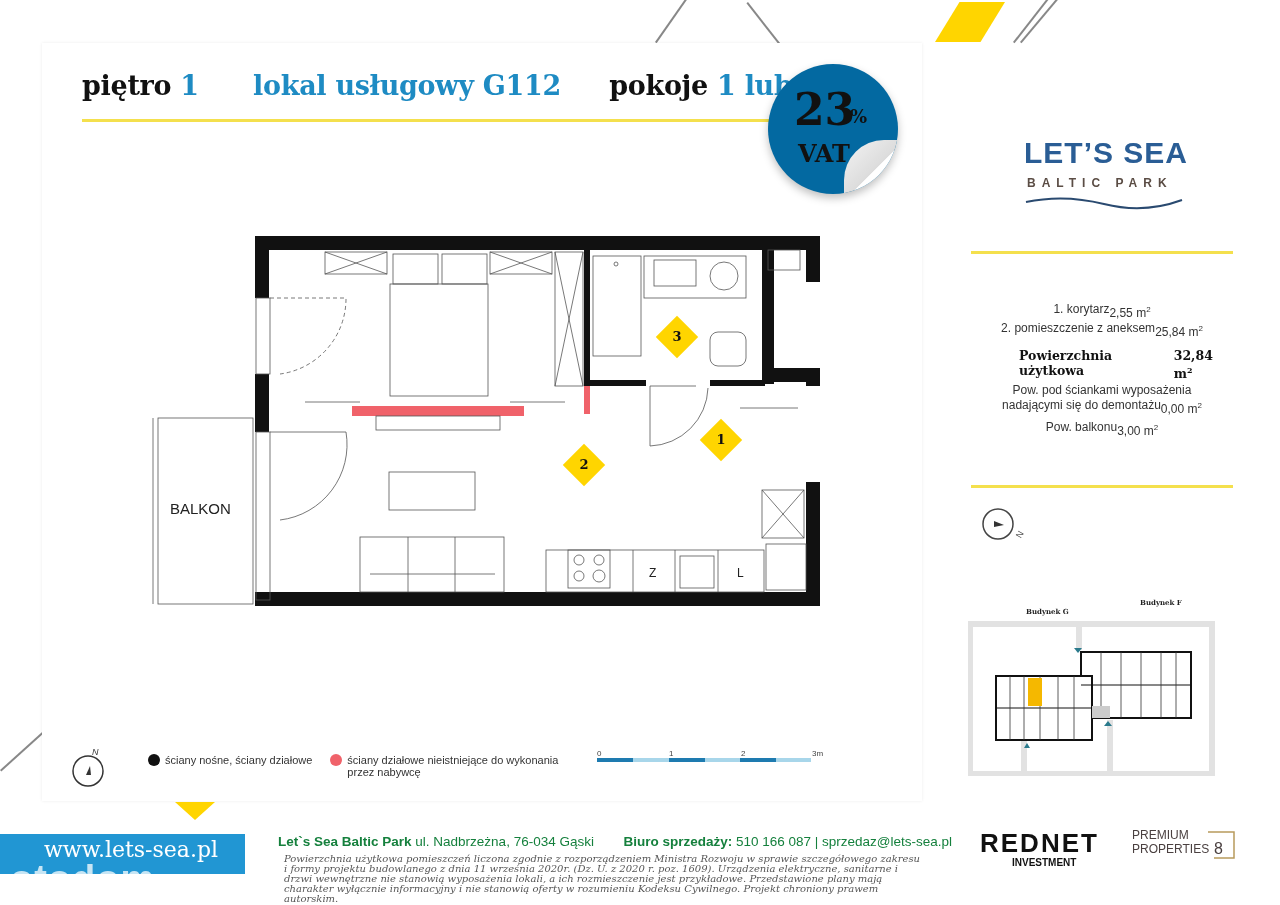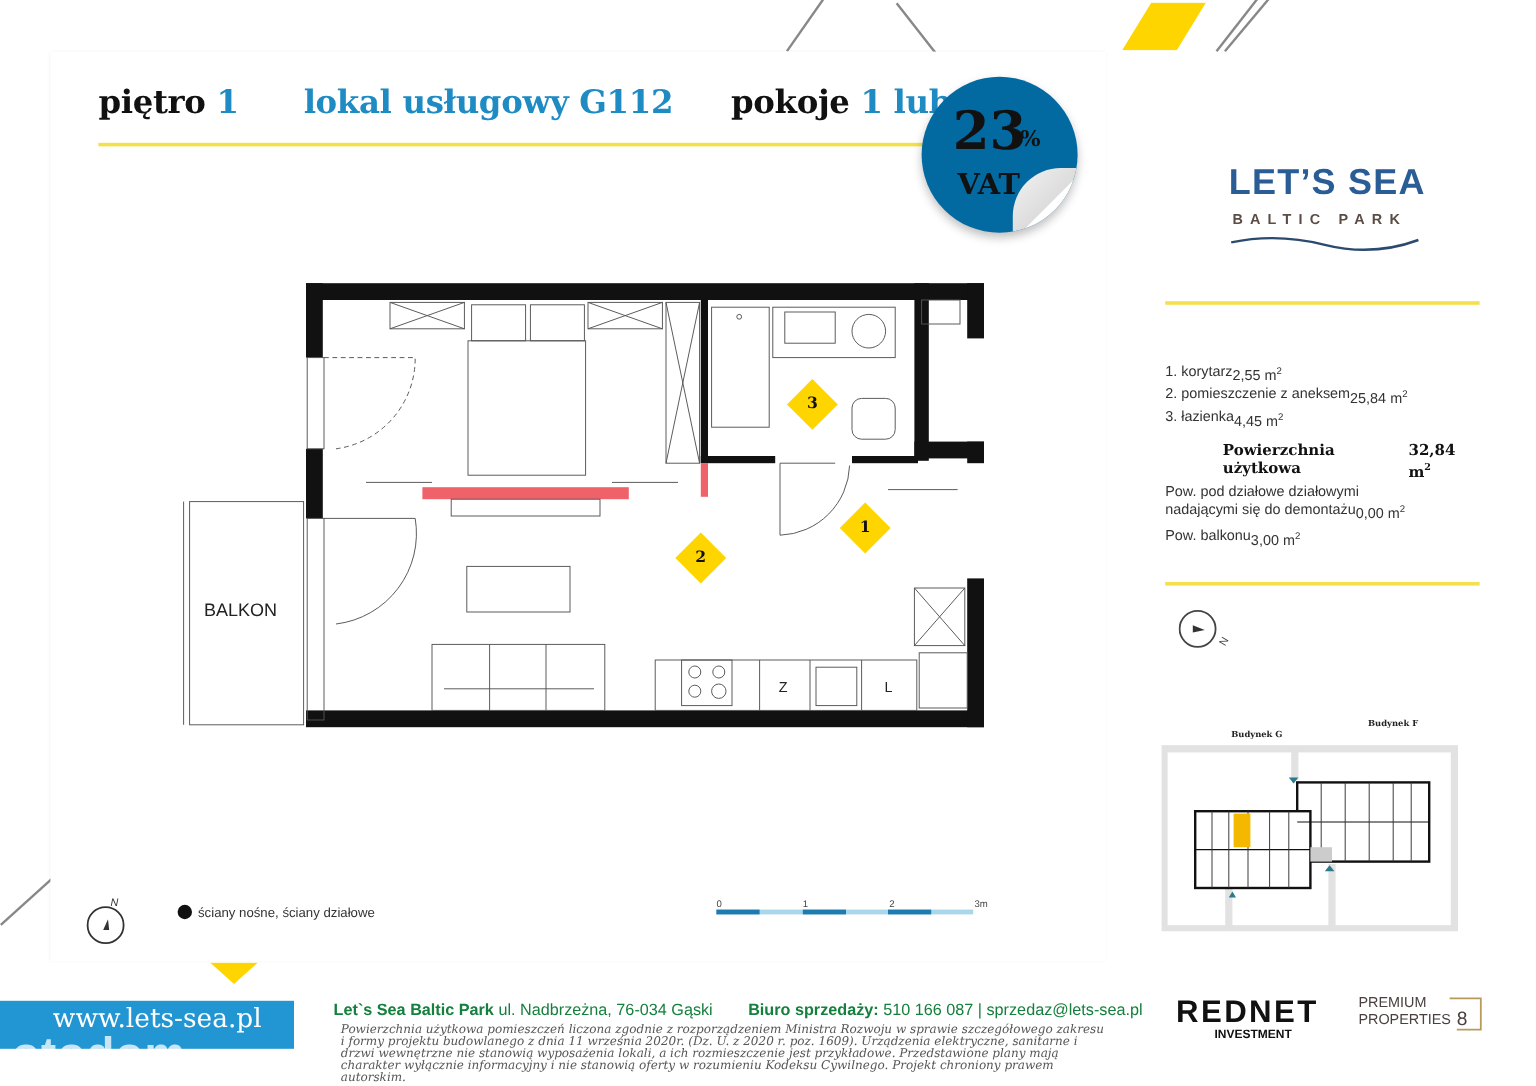--- a/index.html
+++ b/index.html
@@ -14,21 +14,21 @@
   .header-line { left: 82px; top: 119px; width: 690px; height: 3px; background: #f4e04d; }
   .vat { left: 768px; top: 64px; width: 130px; height: 130px; border-radius: 50%; background: #0369a1; box-shadow: 0 4px 8px rgba(0,0,0,0.25); overflow: hidden; }
   .vat .num { position: absolute; left: 26px; top: 20px; font-size: 44px; color: #111; }
   .vat .pct { position: absolute; left: 82px; top: 42px; font-size: 18px; color: #111; }
   .vat .vt { position: absolute; left: 30px; top: 75px; font-size: 24px; color: #111; }
   .vat .curl { position: absolute; right: -6px; bottom: -6px; width: 60px; height: 60px; background: linear-gradient(135deg, #f4f4f4 0%, #dcdcdc 50%, #fff 51%); transform: rotate(0deg); border-top-left-radius: 40px; }
   .logo-title { left: 1024px; top: 136px; font-size: 30px; font-weight: bold; color: #2a5d95; letter-spacing: 1px; }
   .logo-sub { left: 1027px; top: 176px; font-size: 12px; color: #5b4d45; letter-spacing: 6px; font-weight: bold; }
   .yline { height: 3px; background: #f4e04d; }
   .rooms { left: 971px; top: 302px; width: 262px; font-size: 12px; color: #333; }
-  .rooms .row { display: flex; justify-content: flex-start; line-height: 15px; }
+  .rooms .row { display: flex; justify-content: center; line-height: 15px; }
   .rooms .total { margin-top: 8px; font-family: "DejaVu Serif", serif; font-weight: bold; font-size: 12.5px; color: #111; margin-left: 48px; }
   .rooms .sup { font-size: 8px; vertical-align: super; }
   .legend { left: 148px; top: 754px; font-size: 11px; color: #333; display: flex; gap: 18px; }
   .dot { width: 12px; height: 12px; border-radius: 50%; display: inline-block; margin-right: 5px; vertical-align: -2px; }
   .footer-web { left: 0; top: 834px; width: 245px; height: 40px; background: #2196d3; color: #fff; font-family: "DejaVu Serif", serif; font-weight: normal; font-size: 22px; padding: 3px 0 0 44px; }
   .foot1 { left: 278px; top: 834px; font-size: 13.5px; color: #15803d; white-space: nowrap; }
   .foot1 b { font-weight: bold; }
   .foot2 { left: 284px; top: 854px; width: 640px; font-family: "DejaVu Serif", serif; font-style: italic; font-size: 10px; color: #555; line-height: 10px; }
   .rednet { left: 980px; top: 828px; font-size: 26px; font-weight: bold; letter-spacing: 2px; color: #111; }
   .rednet-sub { left: 1012px; top: 857px; font-size: 10px; font-weight: bold; color: #111; }
@@ -79,30 +79,26 @@
 
 <div class="abs rooms">
   <div class="row">
       <span>1. korytarz</span>
       <span><span>2,55 m</span><span class="sup">2</span></span>
     </div>
   <div class="row">
       <span>2. pomieszczenie z aneksem</span>
       <span><span>25,84 m</span><span class="sup">2</span></span>
     </div>
-  <div class="row">
-      <span>3. łazienka</span>
-      <span><span>4,45 m</span><span class="sup">2</span></span>
-    </div>
   <div class="row total">
       <span>Powierzchnia użytkowa</span>
       <span><span>32,84 m</span><span class="sup">2</span></span>
     </div>
   <div class="row" style="margin-top:2px">
-      <span>Pow. pod działowe działowymi</span>
+      <span>Pow. pod ściankami wyposażenia</span>
       <span></span>
     </div>
   <div class="row">
       <span>nadającymi się do demontażu</span>
       <span><span>0,00 m</span><span class="sup">2</span></span>
     </div>
   <div class="row" style="margin-top:3px">
       <span>Pow. balkonu</span>
       <span><span>3,00 m</span><span class="sup">2</span></span>
     </div>
@@ -235,20 +231,27 @@
 <div class="abs diamond" style="left:569px;top:450px;"></div>
 <div class="abs diamond-label" style="left:569px;top:457px;">2</div>
 
 <svg class="abs" style="left:68px;top:745px" width="40" height="44">
   <circle cx="20" cy="26" r="15" stroke="#333" stroke-width="1.5" fill="none"></circle>
   <path d="M22 21 L18 30 L23 30 Z" fill="#333"></path>
   <text x="24" y="10" font-size="9" font-style="italic" fill="#333">N</text>
 </svg>
 <div class="abs legend">
   <div><span class="dot" style="background:#111"></span><span>ściany nośne, ściany działowe</span></div>
+  <div style="display:flex">
+    <span class="dot" style="background:#f0626a"></span>
+    <div>
+        <div>ściany działowe nieistniejące do wykonania</div>
+        <div>przez nabywcę</div>
+      </div>
+  </div>
 </div>
 <div class="abs" style="left:597px;top:758px;width:214px;height:4px;background:#a8d6ea;">
   <div style="position:absolute;left:0;width:36px;height:4px;background:#1e7bb0"></div>
   <div style="position:absolute;left:72px;width:36px;height:4px;background:#1e7bb0"></div>
   <div style="position:absolute;left:143px;width:36px;height:4px;background:#1e7bb0"></div>
 </div>
 <div class="abs scale-lbl" style="left:597px;top:749px;">0</div>
 <div class="abs scale-lbl" style="left:669px;top:749px;">1</div>
 <div class="abs scale-lbl" style="left:741px;top:749px;">2</div>
 <div class="abs scale-lbl" style="left:812px;top:749px;">3m</div>

